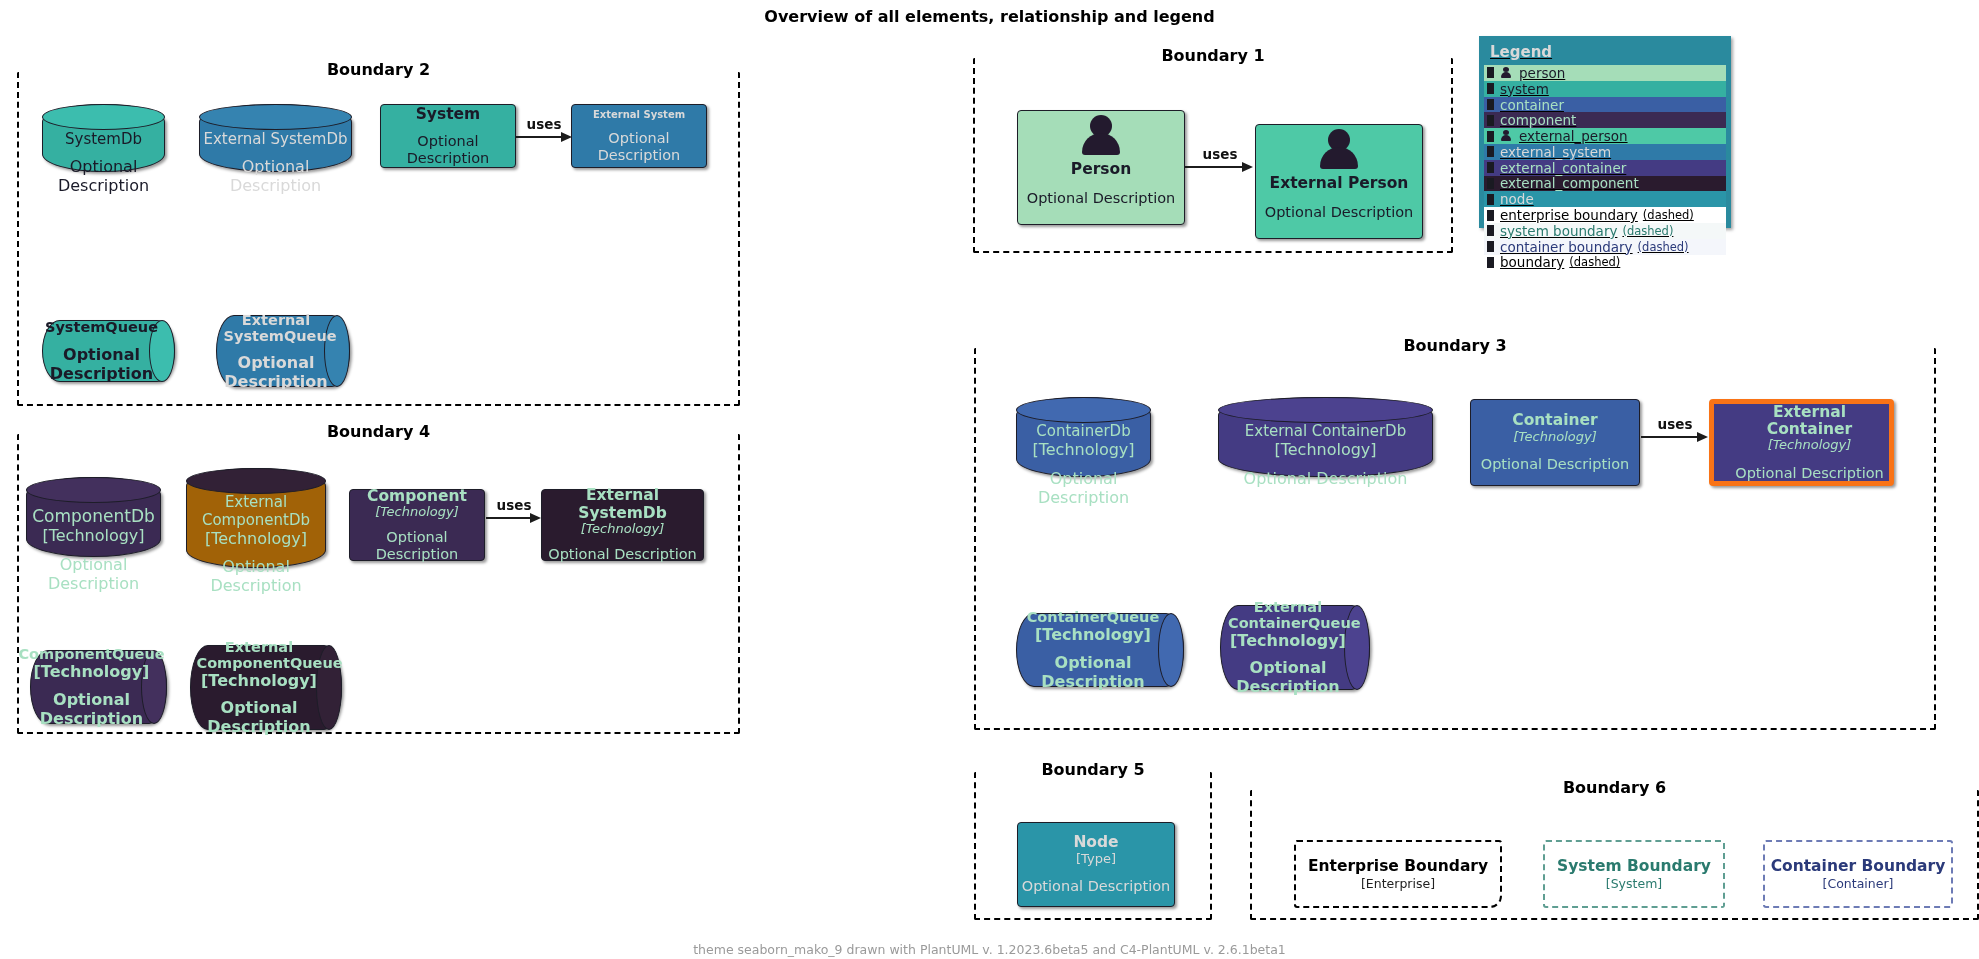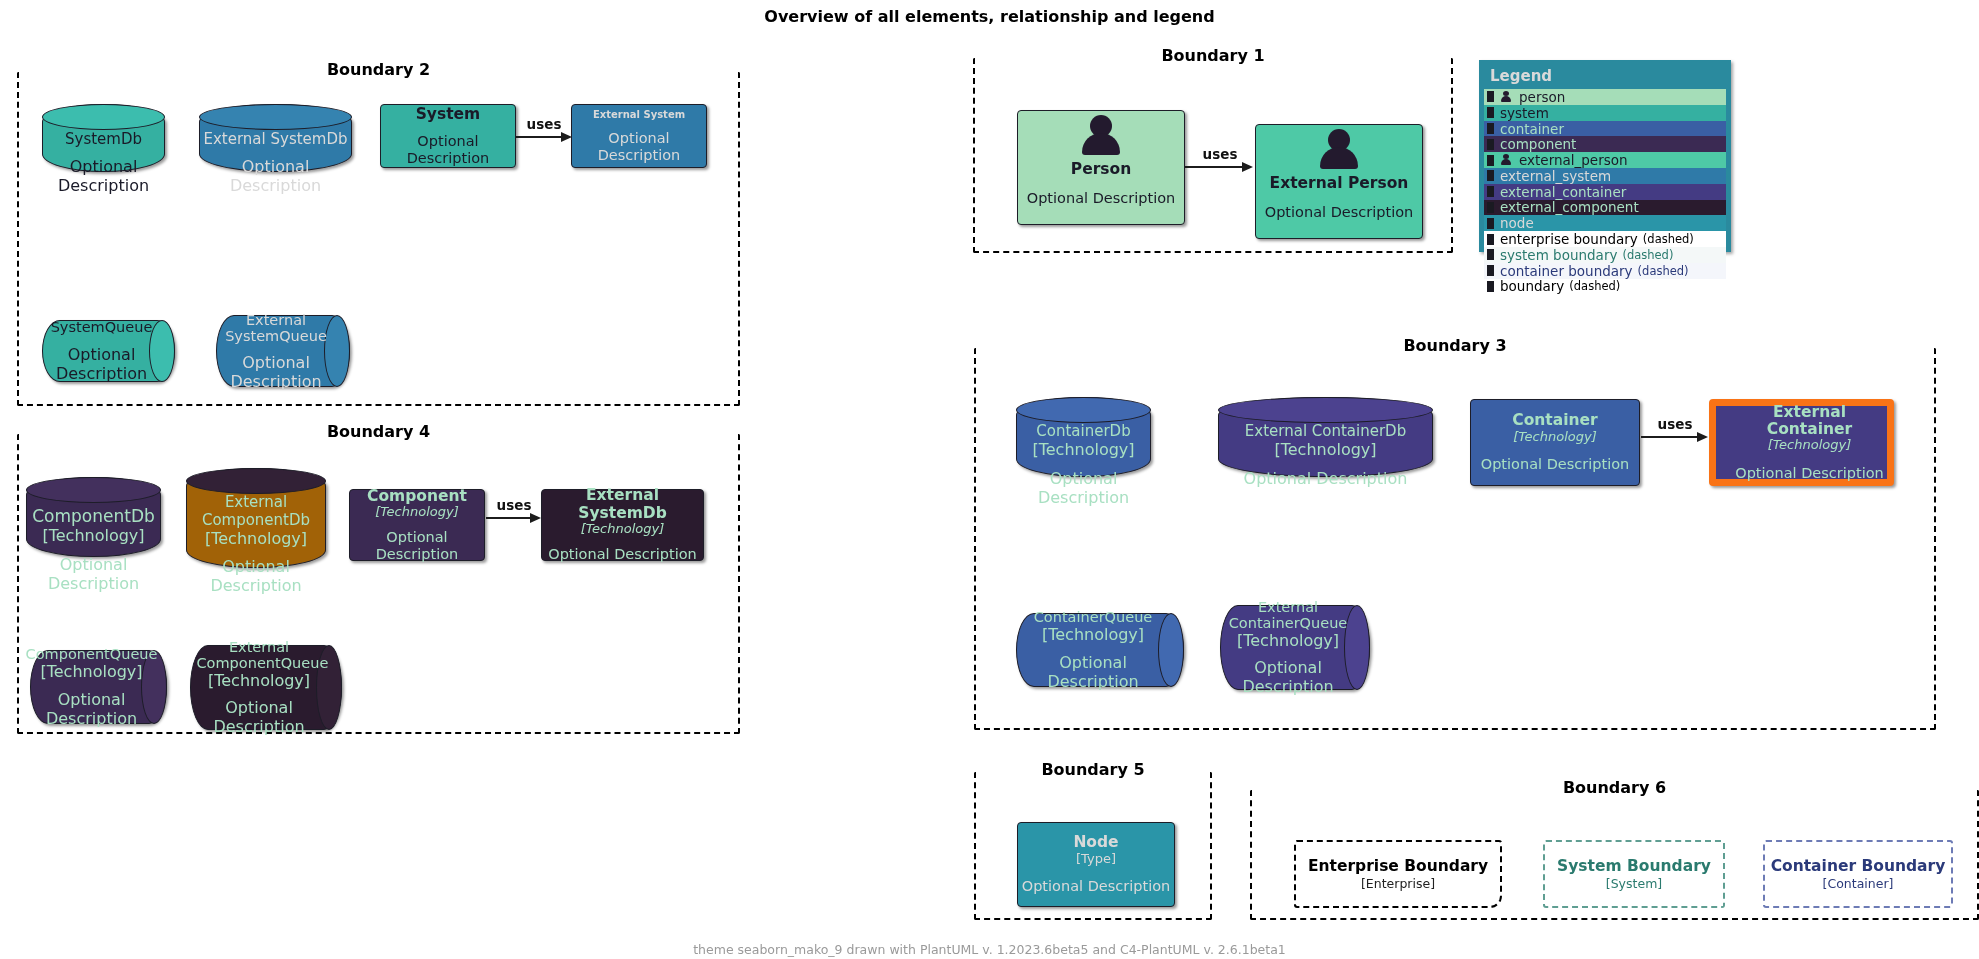--- a/index.html
+++ b/index.html
@@ -68,20 +68,21 @@
   }
   .que .que-cap{
     position:absolute;top:-1px;bottom:-1px;right:-1px;width:26px;
     border:1px solid #1d1d28;border-radius:50%;
     box-sizing:border-box;
   }
   .que .que-body{
     position:absolute;left:0;right:14px;top:0;bottom:0;
     display:flex;flex-direction:column;align-items:center;justify-content:center;
     text-align:center;
+    font-weight:bold;
   }
 
   
   .person-icon{position:relative;width:46px;height:40px;margin-top:4px;}
   .person-icon .head{
     position:absolute;left:50%;top:0;transform:translateX(-50%);
     width:22px;height:22px;border-radius:50%;background:#231a2e;
   }
   .person-icon .body{
     position:absolute;left:50%;top:18px;transform:translateX(-50%);
@@ -319,21 +320,21 @@
   <div class="e-tech" style="color:#a8e0c2;">[Technology]</div>
   <div class="e-desc" style="color:#a8e0c2;margin-top:12px;">Optional Description</div>
 </div>
 
 <div class="rel" style="left:1641px;top:436px;width:68px;height:2px;">
   <div class="rel-line" style="width:57px;"></div>
   <div class="rel-head" style="left:56px;"></div>
   <div class="rel-label">uses</div>
 </div>
 
-<div class="ebox" style="left:1709px;top:399px;width:185px;height:87px;background:#443b83;border:7px solid #f97316;justify-content:center;padding-left:16px;">
+<div class="ebox" style="left:1709px;top:399px;width:185px;height:87px;background:#443b83;border:5px solid #f97316;justify-content:center;padding-left:16px;">
   <div class="e-name" style="font-size:15.5px;color:#a8e0c2;">External Container</div>
   <div class="e-tech" style="color:#a8e0c2;">[Technology]</div>
   <div class="e-desc" style="color:#a8e0c2;margin-top:12px;">Optional Description</div>
 </div>
 
 <div class="que" style="left:1016px;top:613px;width:168px;height:74px;background:#3a5fa4;">
   <div class="que-cap" style="background:#4169b0;"></div>
   <div class="que-body">
     <div class="e-name" style="font-size:14.5px;color:#a8e0c2;">ContainerQueue</div>
     <div class="e-tech" style="color:#a8e0c2;">[Technology]</div>
@@ -376,21 +377,21 @@
 <div class="miniboundary" style="left:1543px;top:840px;width:182px;height:68px;border-color:#5f9e92;">
   <div class="mb-name" style="color:#2a7a6e;">System Boundary</div>
   <div class="mb-type" style="color:#2a7a6e;">[System]</div>
 </div>
 
 <div class="miniboundary" style="left:1763px;top:840px;width:190px;height:68px;border-color:#6d7bb5;">
   <div class="mb-name" style="color:#2b3a7a;">Container Boundary</div>
   <div class="mb-type" style="color:#2b3a7a;">[Container]</div>
 </div>
 
-<div id="legend" style="left:1479px;top:60px;width:252px;height:192px;">
+<div id="legend" style="left:1479px;top:36px;width:252px;height:192px;text-decoration:underline;">
   <div class="legend-title">Legend</div>
   <div id="legend-rows">
       <div class="legend-row" style="background: rgb(165, 221, 184); color: rgb(26, 26, 40);">
         <span class="lg-sq"></span>
         <span class="lg-person">
           <i></i>
           <b></b>
         </span>
         <span>person</span>
       </div>

